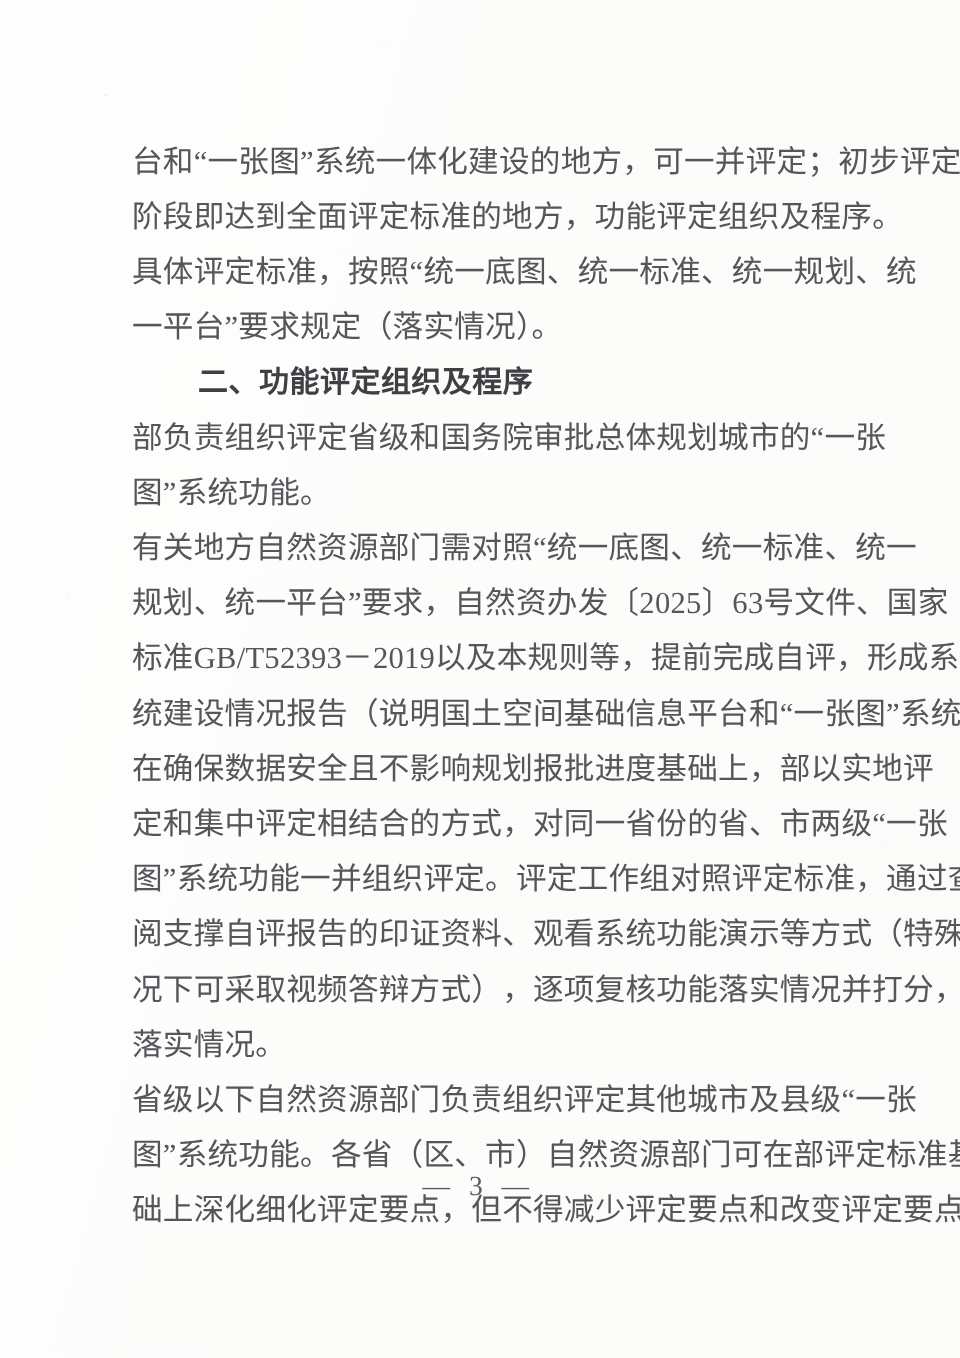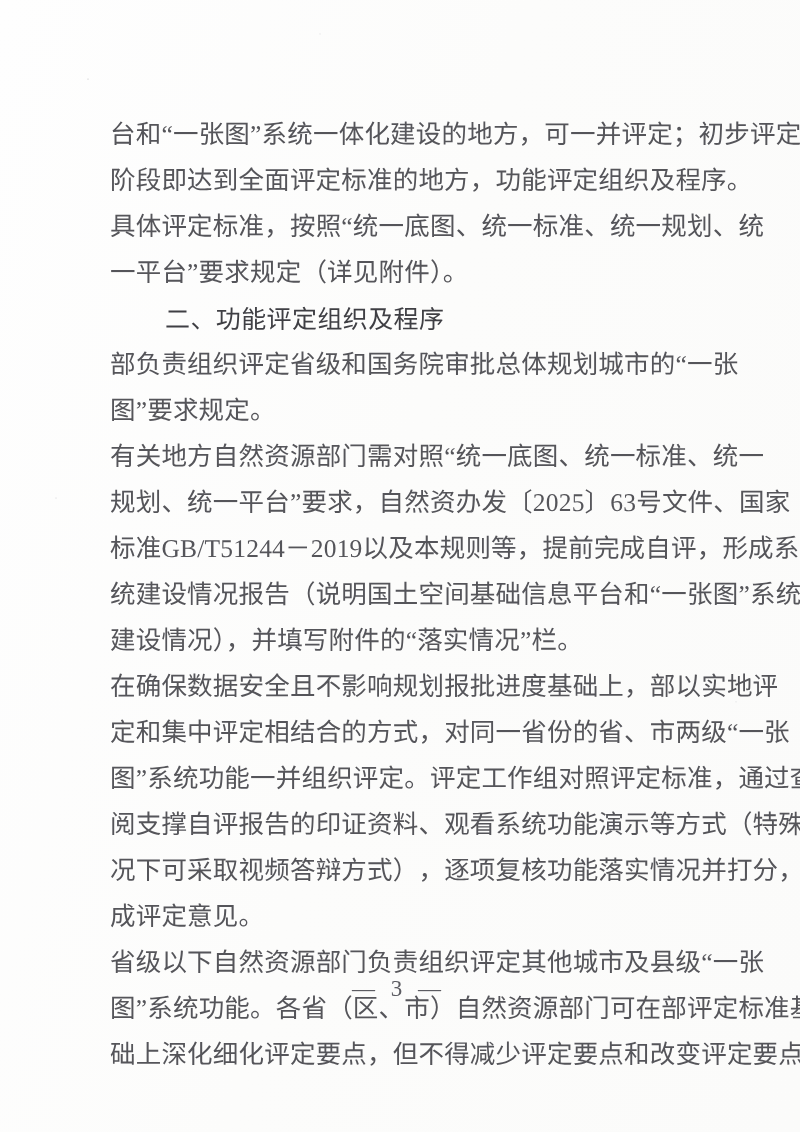--- a/index.html
+++ b/index.html
@@ -65,21 +65,21 @@
   .line.indent {
     text-indent: 55px;
   }
 
   
   .heading {
     height: 46px;
     line-height: 46px;
     font-size: 25px;
     font-family: "Liberation Sans", "DejaVu Sans", sans-serif;
-    font-weight: 400;
+    font-weight: 700;
     color: #3f3f44;
     text-indent: 55px;
     white-space: nowrap;
     letter-spacing: 0.4px;
   }
 
   
   .page-number {
     position: absolute;
     left: 0;
@@ -157,21 +157,21 @@
         <span>标</span>
         <span>准</span>
         <span>、</span>
         <span>统</span>
         <span>一</span>
         <span>规</span>
         <span>划</span>
         <span>、</span>
         <span>统</span>
       </div>
-    <div class="line">一平台”要求规定（详见附件）。</div>
+    <div class="line">一平台”要求规定（落实情况）。</div>
 
     <div class="heading">二、功能评定组织及程序</div>
 
     <div class="line justify indent" style="text-indent: 0px;">
         <span style="width: 55px;"></span>
         <span>部</span>
         <span>负</span>
         <span>责</span>
         <span>组</span>
         <span>织</span>
@@ -189,21 +189,21 @@
         <span>体</span>
         <span>规</span>
         <span>划</span>
         <span>城</span>
         <span>市</span>
         <span>的</span>
         <span>“</span>
         <span>一</span>
         <span>张</span>
       </div>
-    <div class="line">图”要求规定。</div>
+    <div class="line">图”系统功能。</div>
 
     <div class="line justify indent" style="text-indent: 0px;">
         <span style="width: 55px;"></span>
         <span>有</span>
         <span>关</span>
         <span>地</span>
         <span>方</span>
         <span>自</span>
         <span>然</span>
         <span>资</span>
@@ -255,21 +255,21 @@
         <span>、</span>
         <span>国</span>
         <span>家</span>
       </div>
     <div class="line justify">
         <span>标</span>
         <span>准</span>
         <span> </span>
         <span>GB/T</span>
         <span> </span>
-        <span>51244</span>
+        <span>52393</span>
         <span>－</span>
         <span>2019</span>
         <span> </span>
         <span>以</span>
         <span>及</span>
         <span>本</span>
         <span>规</span>
         <span>则</span>
         <span>等</span>
         <span>，</span>
@@ -307,21 +307,20 @@
         <span>台</span>
         <span>和</span>
         <span>“</span>
         <span>一</span>
         <span>张</span>
         <span>图</span>
         <span>”</span>
         <span>系</span>
         <span>统</span>
       </div>
-    <div class="line">建设情况），并填写附件的“落实情况”栏。</div>
 
     <div class="line justify indent" style="text-indent: 0px;">
         <span style="width: 55px;"></span>
         <span>在</span>
         <span>确</span>
         <span>保</span>
         <span>数</span>
         <span>据</span>
         <span>安</span>
         <span>全</span>
@@ -455,21 +454,21 @@
         <span>能</span>
         <span>落</span>
         <span>实</span>
         <span>情</span>
         <span>况</span>
         <span>并</span>
         <span>打</span>
         <span>分</span>
         <span>，</span>
       </div>
-    <div class="line">成评定意见。</div>
+    <div class="line">落实情况。</div>
 
     <div class="line justify indent" style="text-indent: 0px;">
         <span style="width: 55px;"></span>
         <span>省</span>
         <span>级</span>
         <span>以</span>
         <span>下</span>
         <span>自</span>
         <span>然</span>
         <span>资</span>

